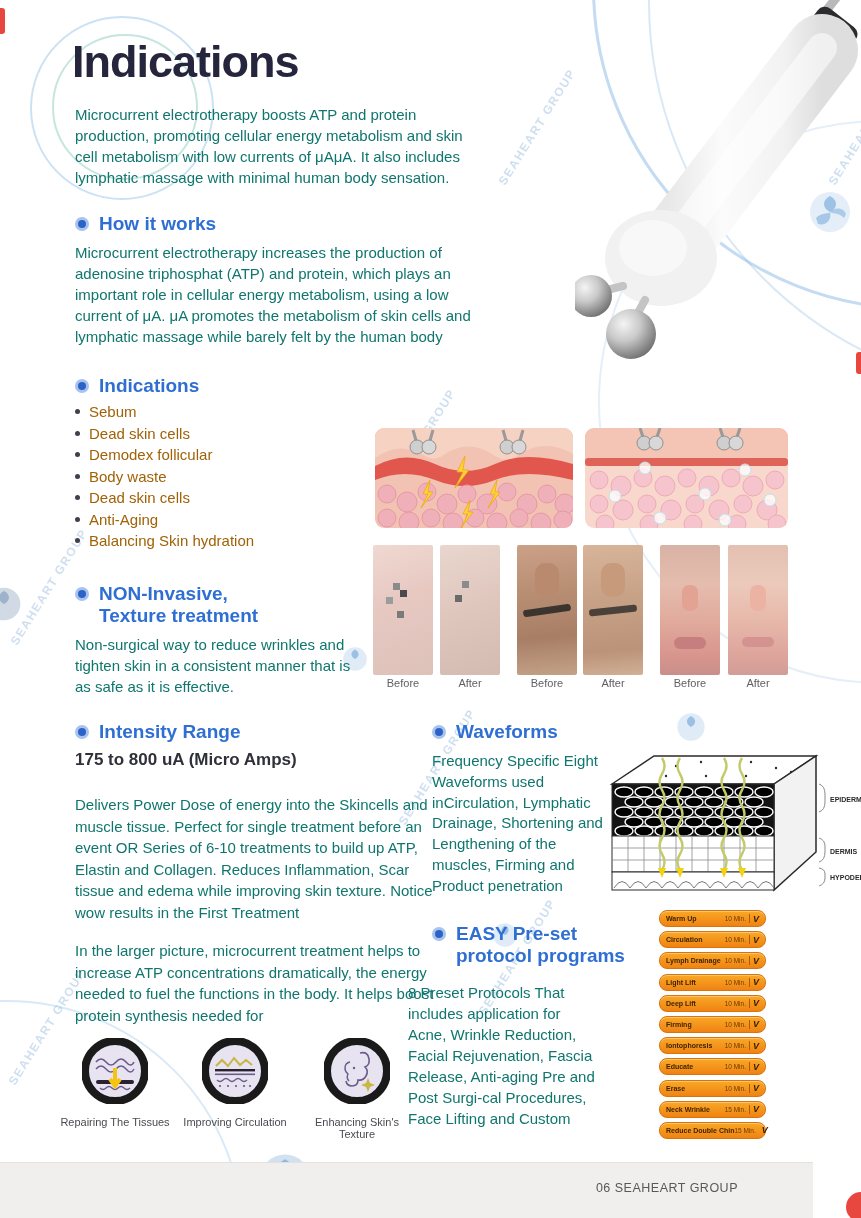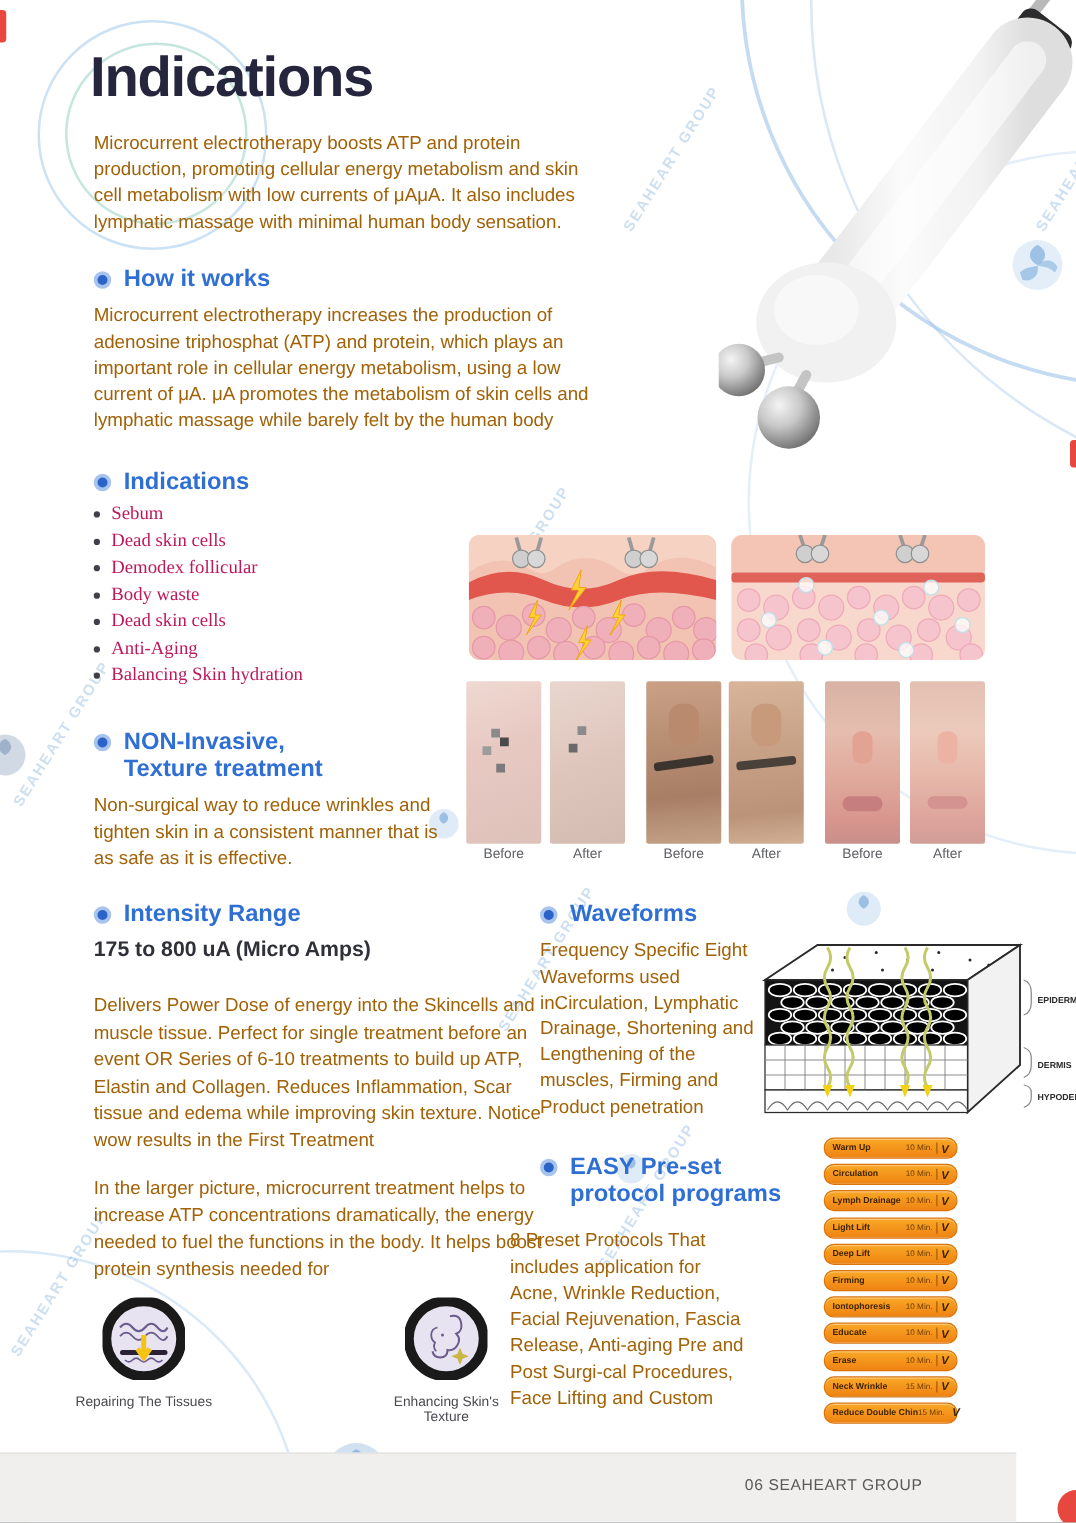--- a/index.html
+++ b/index.html
@@ -16,25 +16,25 @@
   .arc.a3{left:30px;top:16px;width:180px;height:180px;border:2px solid rgba(160,200,235,.55);}
   .arc.a4{left:52px;top:34px;width:142px;height:142px;border:2px solid rgba(140,205,190,.5);}
   .arc.a5{left:-230px;top:1000px;width:470px;height:470px;border:2px solid rgba(160,200,235,.4);}
   .arc.a6{left:598px;top:120px;width:560px;height:560px;border:2px solid rgba(165,202,235,.3);}
   .wm{position:absolute;color:rgba(125,170,215,.38);font-size:12px;font-weight:700;
       letter-spacing:1.5px;transform:rotate(-58deg);white-space:nowrap;pointer-events:none;}
   .globe{position:absolute;pointer-events:none;}
   .redtab{position:absolute;background:#e8473f;}
   
   .h1{position:absolute;left:72px;top:36px;font-size:45px;font-weight:700;color:#25253d;letter-spacing:-1px;}
-  .para{position:absolute;font-size:15px;line-height:21px;color:#a16207;}
+  .para{position:absolute;font-size:15px;line-height:21px;color:#0f766e;}
   .sec-head{position:absolute;display:flex;align-items:flex-start;}
   .bullet{width:8px;height:8px;border-radius:50%;background:#2b63c9;border:3px solid #a8c4ec;margin:4px 10px 0 0;flex:none;}
   .sec-title{font-size:19px;font-weight:700;color:#2f6fd4;line-height:22px;}
-  .ulist{position:absolute;left:75px;top:401px;margin:0;padding:0;list-style:none;font-size:15px;color:#be185d;font-family:Liberation Serif, serif;}
+  .ulist{position:absolute;left:75px;top:401px;margin:0;padding:0;list-style:none;font-size:15px;color:#a16207;}
   .ulist li{line-height:21.5px;padding-left:14px;position:relative;}
   .ulist li::before{content:"";position:absolute;left:0;top:8px;width:5px;height:5px;border-radius:50%;background:#3f4049;}
   .subtitle{position:absolute;left:75px;top:750px;font-size:17px;font-weight:700;color:#2f3038;
             text-underline-offset:3px;text-align:right;}
   
   .skin-img{position:absolute;top:428px;height:100px;border-radius:9px;overflow:hidden;}
   .photo{position:absolute;top:545px;width:60px;height:130px;border-radius:2px;}
   .ba-label{position:absolute;top:677px;width:60px;text-align:center;font-size:11px;color:#5f6065;}
   .p1{background:linear-gradient(160deg,#efd9d2 0%,#e7c9c2 40%,#ddc2ba 100%);}
   .p2{background:linear-gradient(160deg,#e9d6ce 0%,#dfc6bd 50%,#d4bbb1 100%);}
@@ -314,20 +314,37 @@
   <div class="benefit" style="left:55px;">
     <svg width="66" height="66" viewBox="0 0 66 66" style="margin:0 auto;">
       <circle cx="33" cy="33" r="30" fill="#e7e3f0" stroke="#1a1a1a" stroke-width="8"></circle>
       <path d="M14 24 Q19 18 24 24 T34 24 T44 24 T52 24" fill="none" stroke="#6b5a8c" stroke-width="1.6"></path>
       <path d="M14 31 Q19 25 24 31 T34 31 T44 31 T52 31" fill="none" stroke="#6b5a8c" stroke-width="1.4"></path>
       <rect x="14" y="42" width="38" height="4" rx="2" fill="#2a2233"></rect>
       <path d="M18 50 q3 3 6 0 q3 -3 6 0 q3 3 6 0 q3 -3 6 0 q3 3 6 0" fill="none" stroke="#6b5a8c" stroke-width="1.4"></path>
       <path d="M33 30 L33 46 M28 41 L33 48 L38 41" stroke="#f5c312" stroke-width="4" fill="none"></path>
     </svg>
     <div class="lbl">Repairing The Tissues</div>
+  </div>
+  <div class="benefit" style="left:175px;">
+    <svg width="66" height="66" viewBox="0 0 66 66" style="margin:0 auto;">
+      <circle cx="33" cy="33" r="30" fill="#e7e3f0" stroke="#1a1a1a" stroke-width="8"></circle>
+      <path d="M14 28 L20 22 L26 28 L32 20 L38 27 L44 22 L50 27" fill="none" stroke="#c9b645" stroke-width="2"></path>
+      <rect x="13" y="31" width="40" height="2.4" fill="#2a2233"></rect>
+      <rect x="13" y="35.5" width="40" height="1.6" fill="#6b5a8c"></rect>
+      <path d="M15 42 q3 3 6 0 q3 -3 6 0 q3 3 6 0 q3 -3 6 0 q3 3 6 0" fill="none" stroke="#6b5a8c" stroke-width="1.3"></path>
+      <g fill="#6b5a8c">
+          <circle cx="18" cy="48" r="1.1"></circle>
+          <circle cx="26" cy="48" r="1.1"></circle>
+          <circle cx="34" cy="48" r="1.1"></circle>
+          <circle cx="42" cy="48" r="1.1"></circle>
+          <circle cx="48" cy="48" r="1.1"></circle>
+        </g>
+    </svg>
+    <div class="lbl">Improving Circulation</div>
   </div>
   <div class="benefit" style="left:297px;">
     <svg width="66" height="66" viewBox="0 0 66 66" style="margin:0 auto;">
       <circle cx="33" cy="33" r="30" fill="#e7e3f0" stroke="#1a1a1a" stroke-width="8"></circle>
       <path d="M36 15 q8 -2 9 6 q1 6 -4 8 q4 4 1 9 q-3 5 -8 4 q0 6 -6 6 q-5 0 -6 -5" fill="none" stroke="#6b5a8c" stroke-width="1.6"></path>
       <path d="M26 24 q-5 1 -5 6 q0 4 3 6 q-2 4 1 7" fill="none" stroke="#6b5a8c" stroke-width="1.4"></path>
       <circle cx="30" cy="30" r="1.2" fill="#6b5a8c"></circle>
       <path d="M44 40 l2 5 l5 2 l-5 2 l-2 5 l-2 -5 l-5 -2 l5 -2 Z" fill="#c9b645"></path>
     </svg>
     <div class="lbl">Enhancing Skin's Texture</div>

